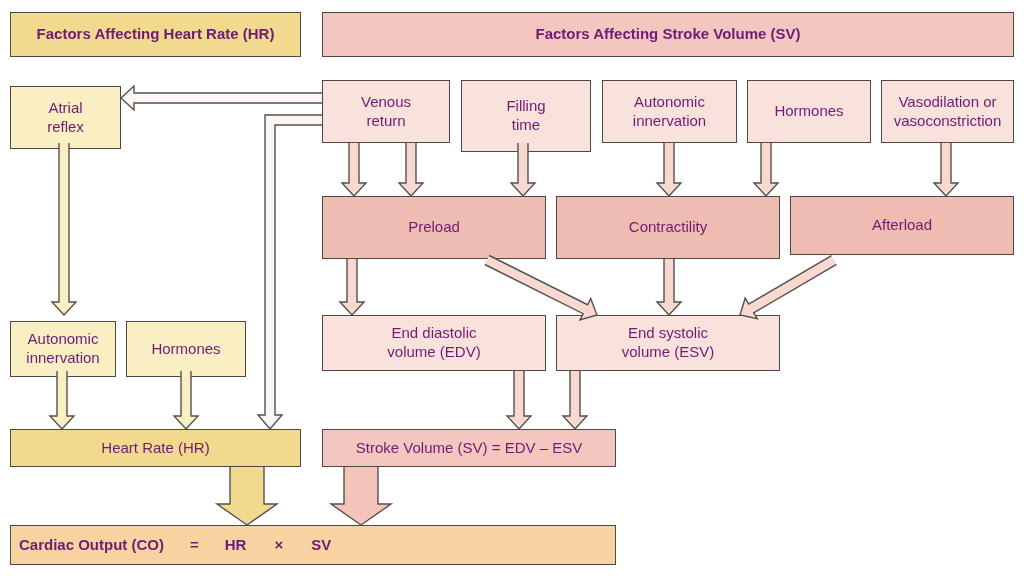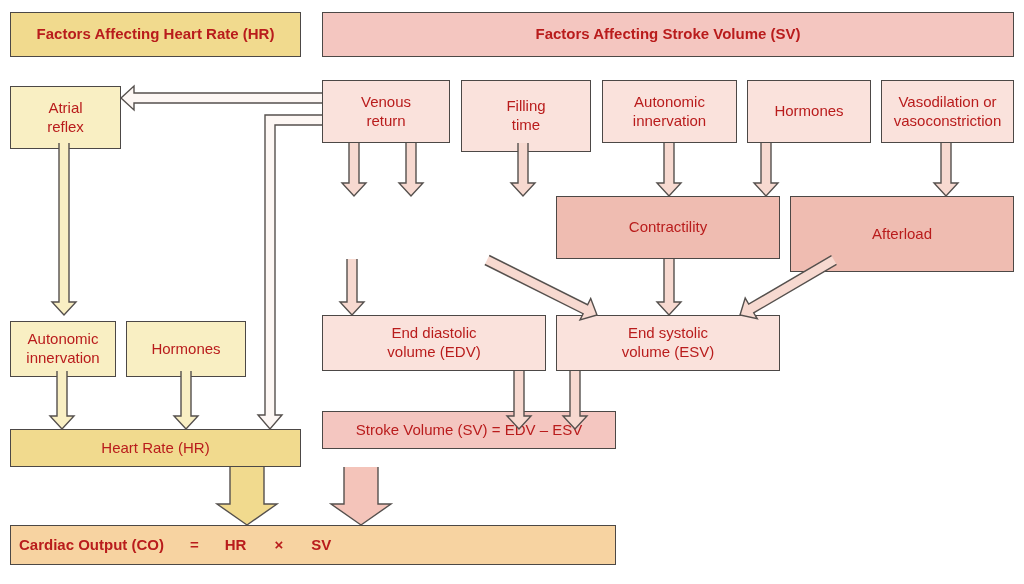--- a/index.html
+++ b/index.html
@@ -4,21 +4,21 @@
 <style>
   * { margin:0; padding:0; box-sizing:border-box; }
   html,body { background:#ffffff; }
   body { font-family:"Liberation Sans", sans-serif; }
   .stage { position:relative; width:1024px; height:584px; background:#ffffff; overflow:hidden; }
   .box {
     position:absolute;
     border:1.5px solid #4c4846;
     display:flex; align-items:center; justify-content:center;
     text-align:center;
-    font-size:15px; color:#b91c1c; line-height:1.25;
+    font-size:15px; color:#701a75; line-height:1.25;
     white-space:pre-line;
     padding:2px 6px;
   }
   .bold { font-weight:bold; }
   .c-yellow  { background:#f1da8e; }
   .c-lyellow { background:#f9efc3;margin-top:6px; }
   .c-pink    { background:#f4c6c0;text-align:center; }
   .c-lpink   { background:#fae2dc; }
   .c-mpink   { background:#efbcb1; }
   .c-orange  { background:#f7d3a1; }
@@ -43,33 +43,34 @@
   <div class="box c-lpink" style="left:322px;top:80px;width:128px;height:63px">Venous
 return</div>
   <div class="box c-lpink" style="left:461px;top:80px;width:130px;height:72px">Filling
 time</div>
   <div class="box c-lpink" style="left:602px;top:80px;width:135px;height:63px">Autonomic
 innervation</div>
   <div class="box c-lpink" style="left:747px;top:80px;width:124px;height:63px">Hormones</div>
   <div class="box c-lpink" style="left:881px;top:80px;width:133px;height:63px">Vasodilation or
 vasoconstriction</div>
 
+  <div class="box c-mpink" style="left:322px;top:196px;width:224px;height:63px">Preload</div>
   <div class="box c-mpink" style="left:556px;top:196px;width:224px;height:63px">Contractility</div>
-  <div class="box c-mpink" style="left:790px;top:196px;width:224px;height:76px">Afterload</div>
+  <div class="box c-mpink" style="left:790px;top:196px;width:224px;height:59px">Afterload</div>
 
   <div class="box c-lyellow" style="left:10px;top:315px;width:106px;height:56px">Autonomic
 innervation</div>
   <div class="box c-lyellow" style="left:126px;top:315px;width:120px;height:56px">Hormones</div>
   <div class="box c-lpink" style="left:322px;top:315px;width:224px;height:56px">End diastolic
 volume (EDV)</div>
   <div class="box c-lpink" style="left:556px;top:315px;width:224px;height:56px">End systolic
 volume (ESV)</div>
 
   <div class="box c-yellow" style="left:10px;top:429px;width:291px;height:38px">Heart Rate (HR)</div>
-  <div class="box c-pink" style="left:322px;top:411px;width:294px;height:38px">Stroke Volume (SV) = EDV – ESV</div>
+  <div class="box c-pink" style="left:322px;top:429px;width:294px;height:38px">Stroke Volume (SV) = EDV – ESV</div>
 
   <div class="box c-orange co-box" style="left:10px;top:525px;width:606px;height:40px">
     <span>Cardiac Output (CO)</span>
     <span class="eq">=</span>
     <span class="hr">HR</span>
     <span class="tm">×</span>
     <span class="sv">SV</span>
   </div>
 
   <svg id="arrow-svg" class="arrows" width="1024" height="584" viewBox="0 0 1024 584">

